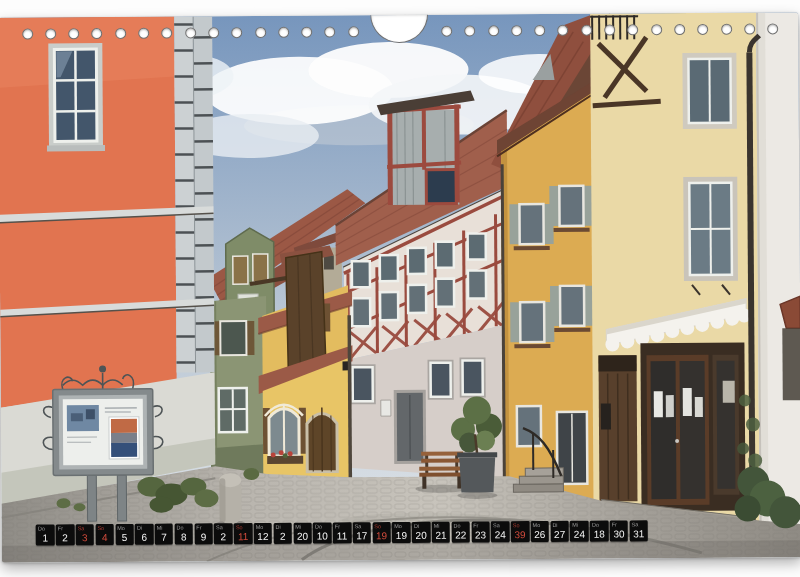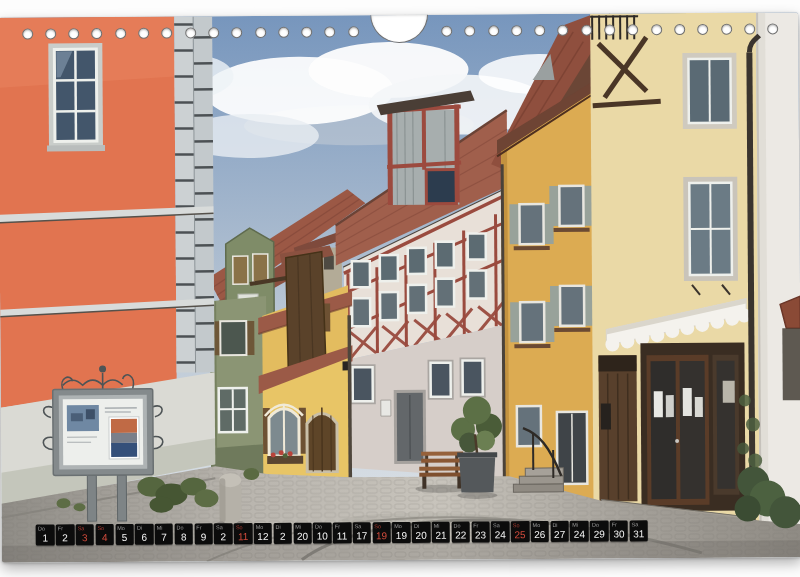--- a/index.html
+++ b/index.html
@@ -587,37 +587,37 @@
           <div class="day">
             <span class="wd">Fr</span>
             <span class="num">23</span>
           </div>
           <div class="day">
             <span class="wd">Sa</span>
             <span class="num">24</span>
           </div>
           <div class="day red">
             <span class="wd">So</span>
-            <span class="num">25</span>
+            <span class="num">39</span>
           </div>
           <div class="day">
             <span class="wd">Mo</span>
             <span class="num">26</span>
           </div>
           <div class="day">
             <span class="wd">Di</span>
             <span class="num">27</span>
           </div>
           <div class="day">
             <span class="wd">Mi</span>
             <span class="num">24</span>
           </div>
           <div class="day">
             <span class="wd">Do</span>
-            <span class="num">29</span>
+            <span class="num">18</span>
           </div>
           <div class="day">
             <span class="wd">Fr</span>
             <span class="num">30</span>
           </div>
           <div class="day">
             <span class="wd">Sa</span>
             <span class="num">31</span>
           </div>
         </div>

